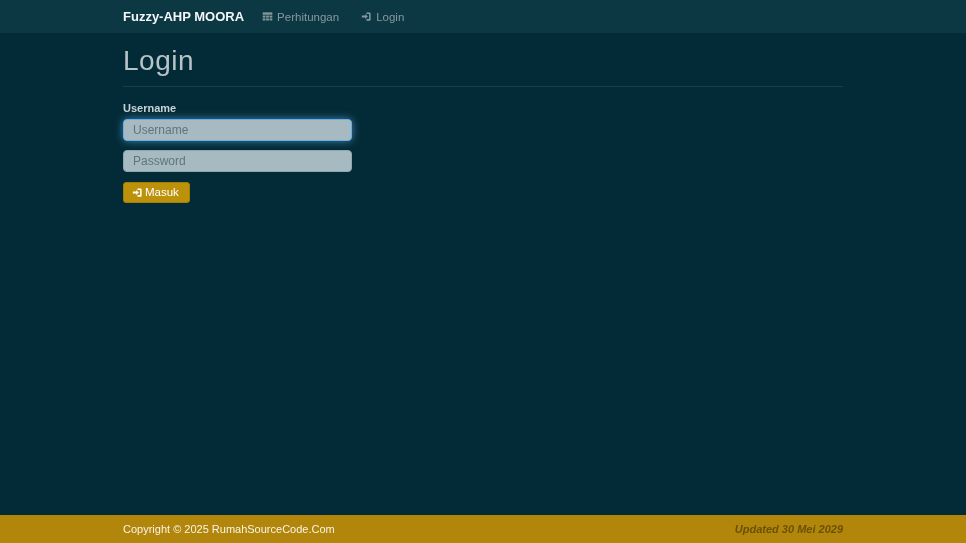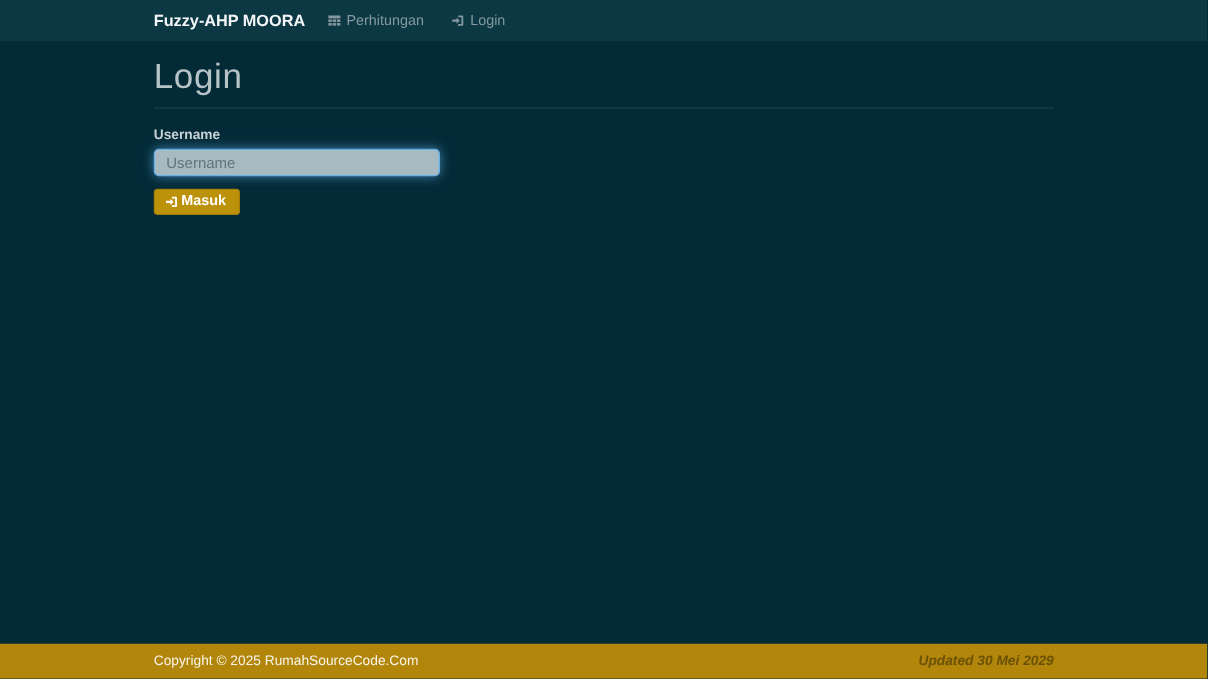--- a/index.html
+++ b/index.html
@@ -84,21 +84,21 @@
   .btn-submit {
     margin-top: 1px;
     display: inline-flex;
     align-items: center;
     gap: 2px;
     background: #bd920b;
     border: 1px solid #a57e08;
     border-radius: 3px;
     color: #ffffff;
     font-size: 11.5px;
-    font-weight: bold;
+    font-weight: normal;
     font-family: "Liberation Sans", sans-serif;
     padding: 3px 10px 3px 8px;
     height: 21px;
     cursor: pointer;
   }
   .btn-submit svg { display: block; }
 
   
   .footer {
     position: absolute;
@@ -161,20 +161,23 @@
 <div class="container">
   <h1 class="page-title">Login</h1>
 
   <div class="form-area">
     <label class="form-label">Username</label>
 
     <div class="input-group">
       <input type="text" class="text-input focused" placeholder="Username" style="">
     </div>
 
+    <div class="input-group">
+      <input type="password" class="text-input" placeholder="Password" style="">
+    </div>
 
     <button class="btn-submit">
       <span>
         <svg width="11" height="11" viewBox="0 0 16 16" fill="currentColor">
           <path d="M8 2h4.6A1.4 1.4 0 0 1 14 3.4v9.2a1.4 1.4 0 0 1-1.4 1.4H8v-2.2h3.8V4.2H8z"></path>
           <path d="M6.2 4.4 10 8l-3.8 3.6V9.4H1.2V6.6h5z"></path>
         </svg>
       </span>
       <span>Masuk</span>
     </button>

